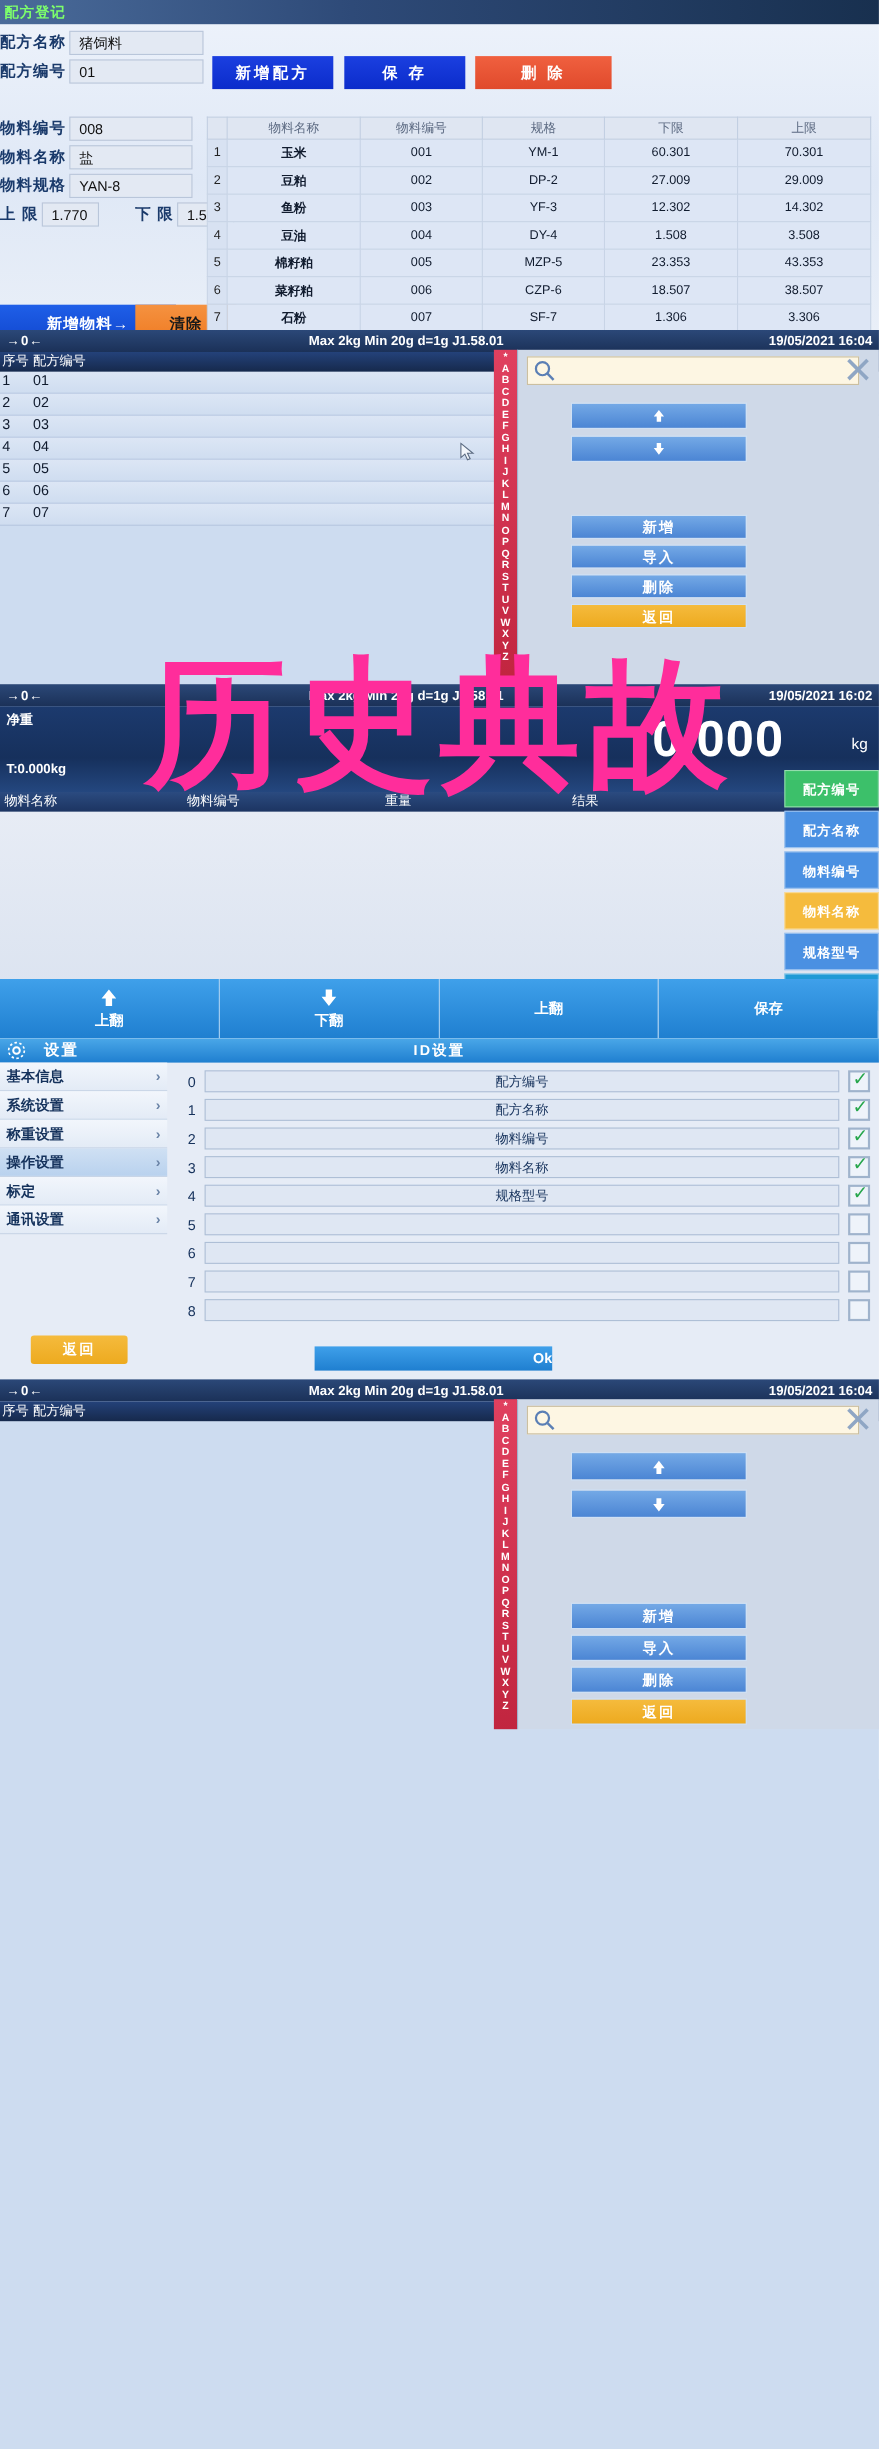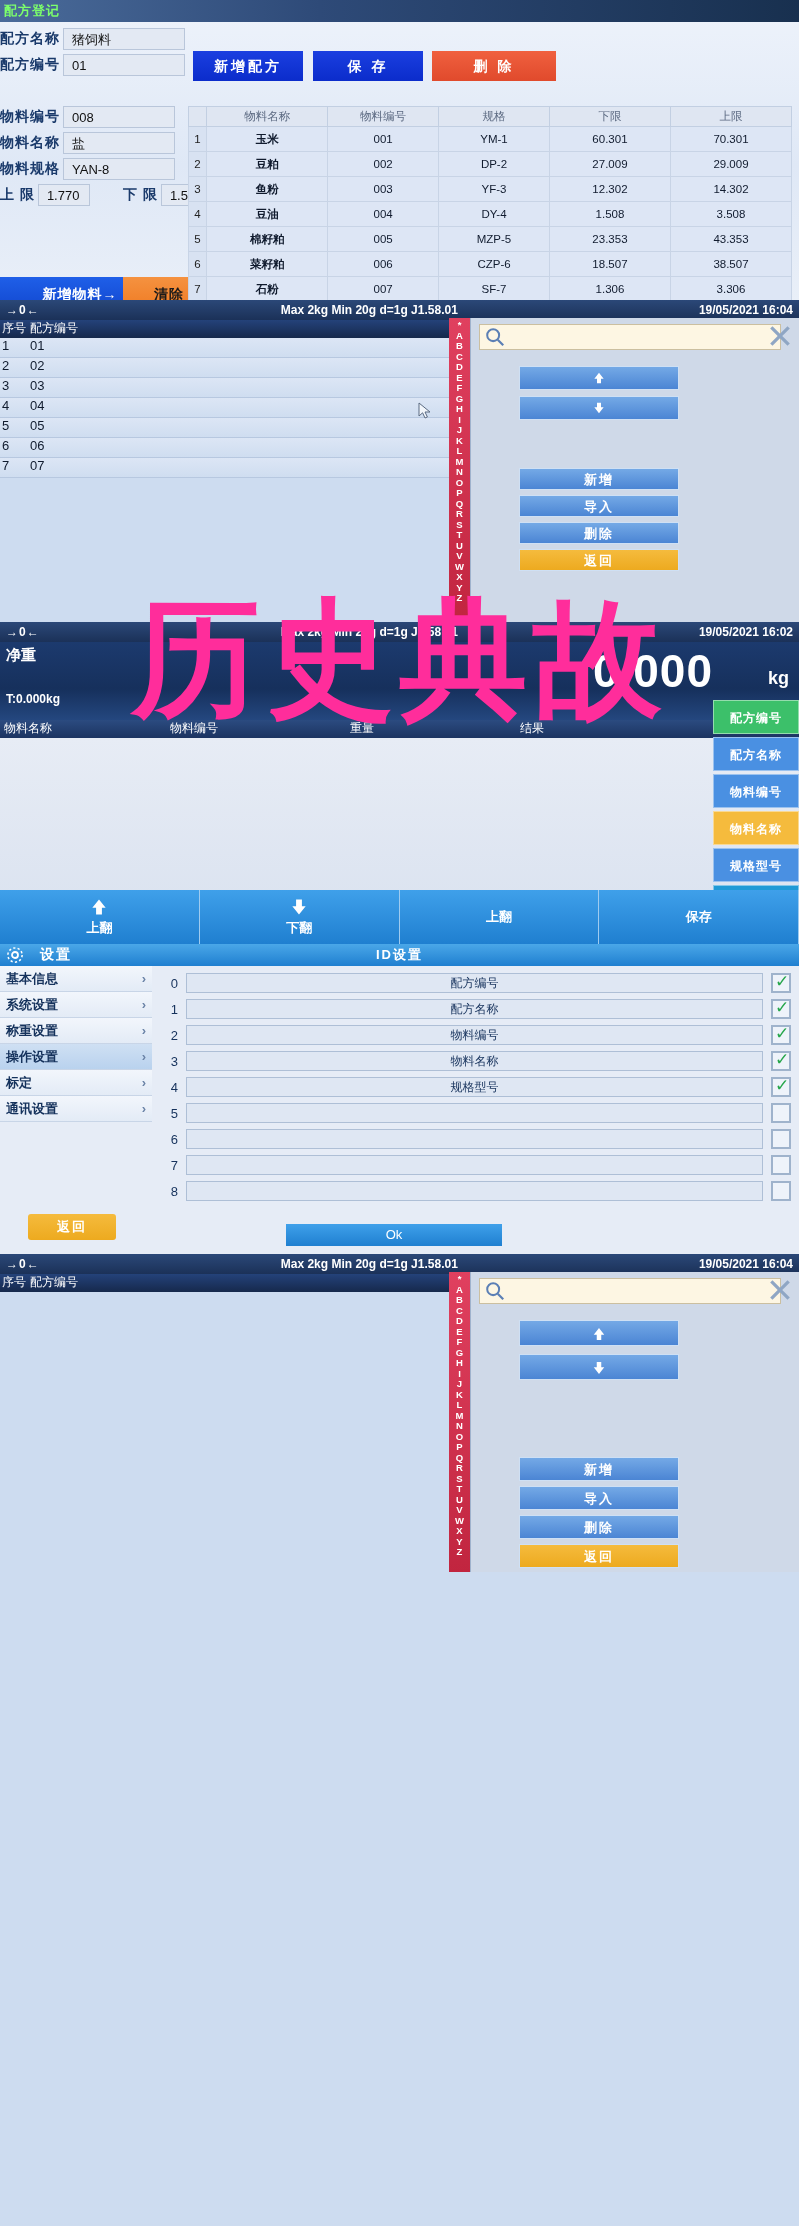--- a/index.html
+++ b/index.html
@@ -67,23 +67,23 @@
   .sbtn { background:linear-gradient(180deg,#74a9e6,#4b85d4); border:1px solid #cfe0f4; color:#fff;
           text-align:center; font-size:13px; font-weight:bold; letter-spacing:2px; }
   .sbtn.y { background:linear-gradient(180deg,#f5bb3d,#edaa1f); color:#fff; }
 
   
   .p3 { position:absolute; left:0; top:622px; width:799px; height:322px; background:#dbe4f2; }
   .p3 .bigw { background:linear-gradient(180deg,#1c3a6e 0%,#16305c 60%,#24477f 100%);
               color:#fff; position:relative; height:78px; }
   .p3 .bigw .val { position:absolute; right:86px; top:2px; font-size:46px; font-weight:bold;
                    letter-spacing:1px; font-family:"Liberation Sans",sans-serif; }
-  .p3 .bigw .unit { position:absolute; right:10px; top:26px; font-size:18px; font-weight:bold; }
+  .p3 .bigw .unit { position:absolute; right:10px; top:26px; font-size:14px; font-weight:normal; }
   .p3 .bigw .tare { position:absolute; left:6px; top:50px; font-size:12px; font-weight:bold; }
-  .p3 .bigw .net  { position:absolute; left:6px; top:4px; font-size:15px; font-weight:bold; }
+  .p3 .bigw .net  { position:absolute; left:6px; top:4px; font-size:12px; font-weight:bold; }
   .p3 .cols { height:18px; background:linear-gradient(180deg,#2b4b80,#1c3461); color:#fff; font-size:12px;
               display:flex; }
   .p3 .area { height:172px; background:linear-gradient(180deg,#e7ecf5,#dbe3f0); }
   .rightcol { position:absolute; right:0; top:78px; width:86px; }
   .rbtn { height:34px; margin-bottom:3px; color:#fff; font-size:12px; font-weight:bold;
           text-align:center; line-height:34px; letter-spacing:1px; border:1px solid rgba(255,255,255,.45); }
   .bottombar { position:absolute; left:0; bottom:0; height:54px; width:799px; display:flex; }
   .bbtn { flex:1; color:#fff; font-size:13px; font-weight:bold; display:flex;
           flex-direction:column; align-items:center; justify-content:center; gap:2px;
           background:linear-gradient(180deg,#3fa0ea,#1f7fd0); border-right:1px solid #9ecbf0; }
@@ -102,21 +102,21 @@
              font-weight:bold; text-align:center; line-height:26px; border-radius:3px; letter-spacing:2px; }
   .idrow { display:flex; align-items:center; height:26px; gap:8px; }
   .idnum { width:18px; text-align:right; font-size:13px; color:#16325c; }
   .idinput { flex:1; height:20px; background:#dfe7f3; border:1px solid #aebfd6; font-size:12px;
              color:#16325c; text-align:center; line-height:19px; }
   .chk { width:20px; height:20px; border:2px solid #9fb3cc; background:#eef3fa; position:relative; }
   .chk.on:after { content:"✓"; position:absolute; left:2px; top:-4px; font-size:17px; color:#26a64b;
                   font-weight:bold; }
   .okbtn { position:absolute; left:286px; bottom:8px; width:216px; height:22px;
            background:linear-gradient(180deg,#3fa0ea,#1f7fd0); color:#fff; font-size:13px;
-           text-align:center; line-height:22px; font-weight:normal; }
+           text-align:right; line-height:22px; font-weight:bold; }
 
   
   .p5 { position:absolute; left:0; top:1254px; width:799px; height:972px; background:#cddcf0; }
 
   
   .overlay { position:absolute; left:0; top:600px; width:799px; z-index:50;
              text-align:center; pointer-events:none; }
   .ovline { color:#ff2d9b; font-weight:bold; font-size:128px; line-height:118px;
             letter-spacing:6px; font-family:"DejaVu Sans","Liberation Sans",sans-serif; }
 </style>

